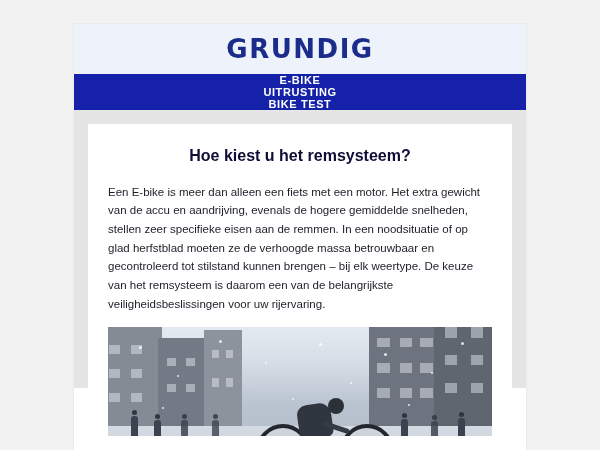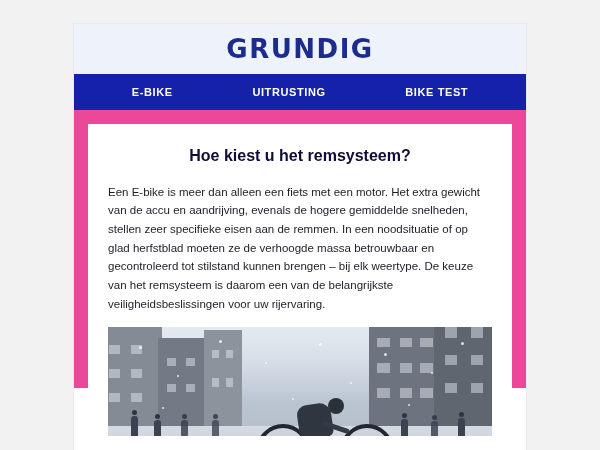--- a/index.html
+++ b/index.html
@@ -37,31 +37,32 @@
     letter-spacing: 1.5px;
     color: #1b2c8a;
   }
   .nav-bar {
     height: 36px;
     background: #1421a8;
     display: flex;
     align-items: center;
     justify-content: space-around;
     padding: 0 18px;
+    flex-direction: column;
   }
   .nav-item {
     color: #ffffff;
     font-size: 11px;
     font-weight: bold;
     letter-spacing: 0.6px;
     text-decoration: none;
     white-space: nowrap;
   }
   .content-area {
-    background: #ec4899;
+    background: #e5e5e5;
     padding: 14px 0 0 0;
     height: 278px;
     box-sizing: border-box;
   }
   .content-card {
     background: #ffffff;
     margin: 0 14px;
     padding: 16px 20px 0 20px;
     height: 312px;
     box-sizing: border-box;

